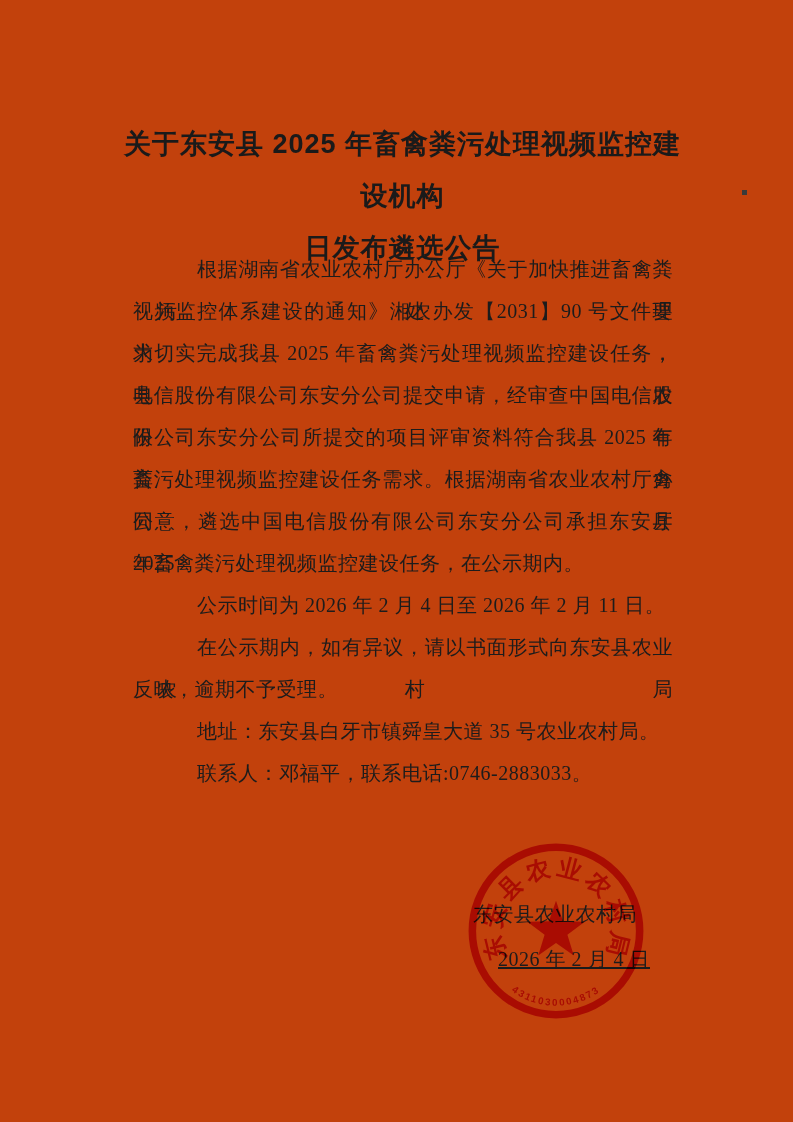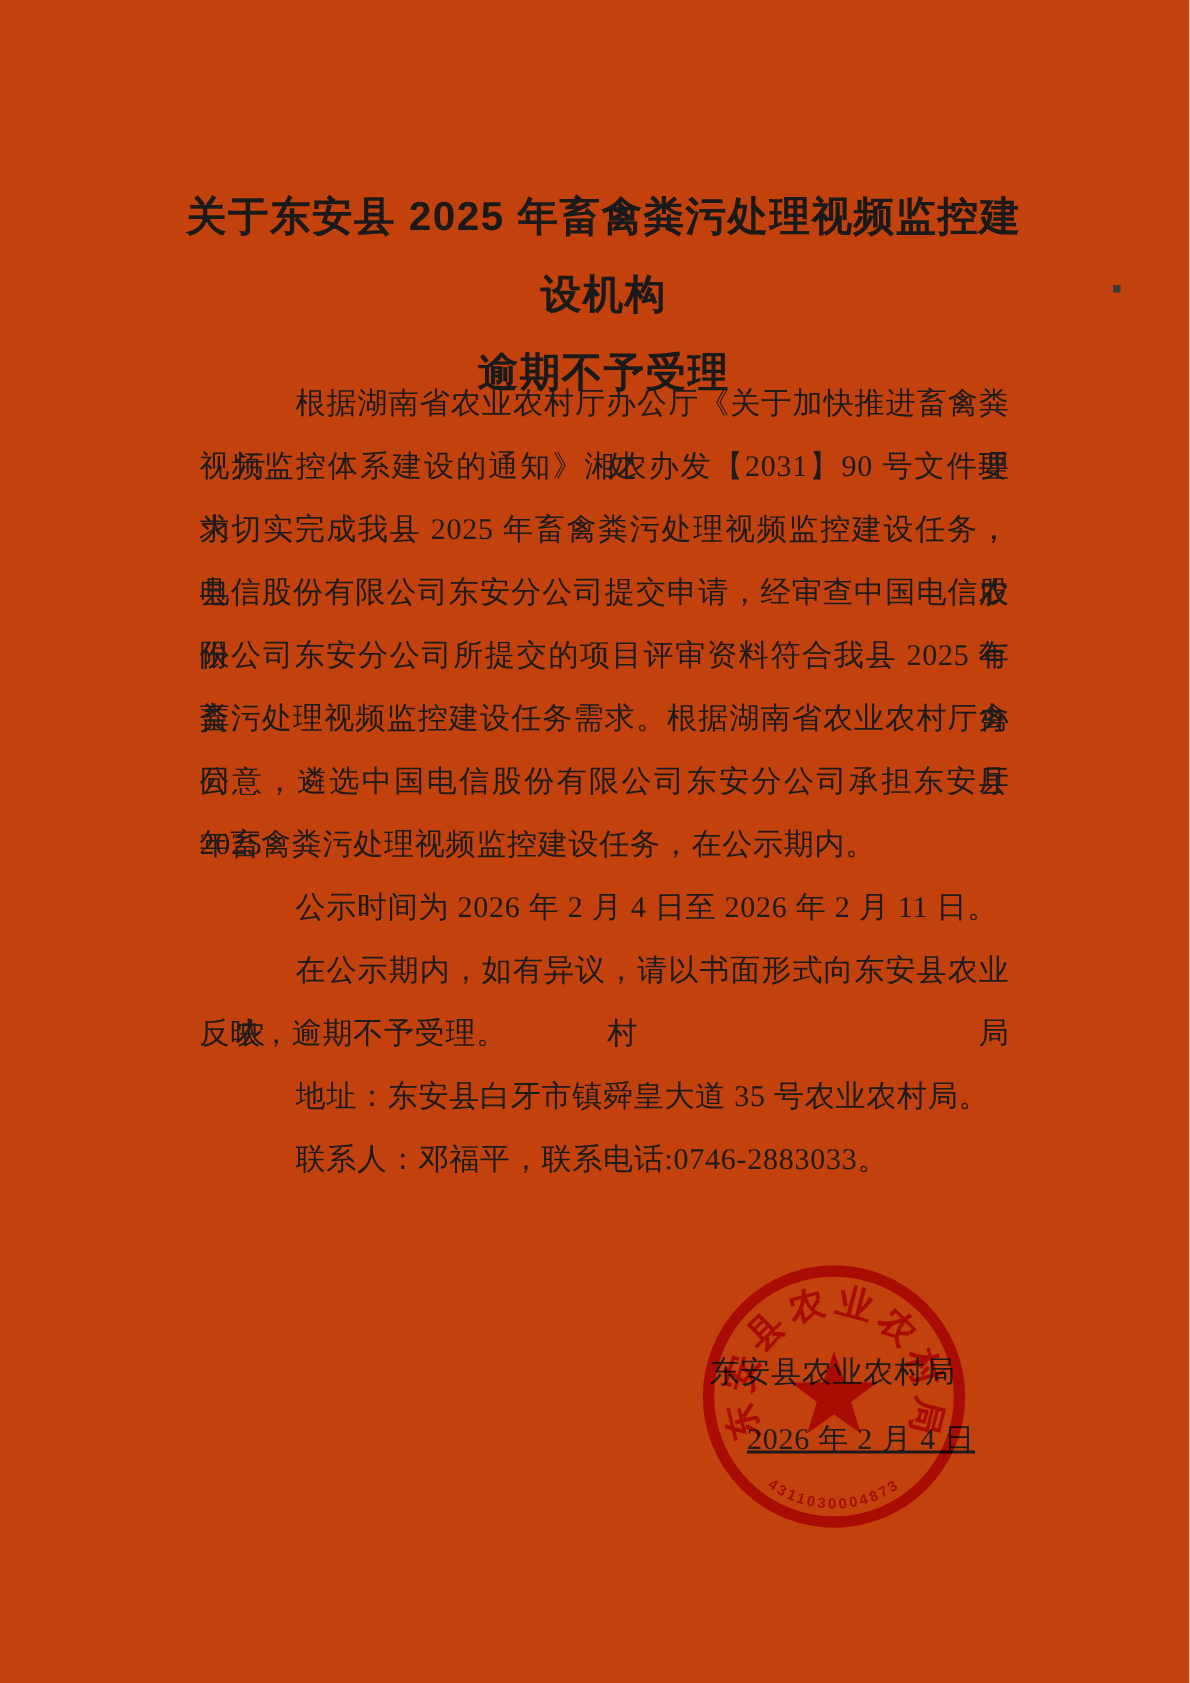--- a/index.html
+++ b/index.html
@@ -63,21 +63,21 @@
     width:5px;height:5px;background:#3a3a3a;
   }
 </style>
 </head>
 <body>
 
 <div class="page">
 
   <div class="title">
     <div>关于东安县 2025 年畜禽粪污处理视频监控建设机构</div>
-    <div>逾期不予受理</div>
+    <div>日发布遴选公告</div>
   </div>
 
   <div class="speck"></div>
 
   <div class="body-text">
     <div class="line indent fill">根据湖南省农业农村厅办公厅《关于加快推进畜禽粪污处理</div>
     <div class="line fill">视频监控体系建设的通知》湘农办发【2031】90 号文件要求，</div>
     <div class="line fill">为切实完成我县 2025 年畜禽粪污处理视频监控建设任务，县农</div>
     <div class="line fill">电信股份有限公司东安分公司提交申请，经审查中国电信股份有</div>
     <div class="line fill">限公司东安分公司所提交的项目评审资料符合我县 2025 年畜禽</div>

